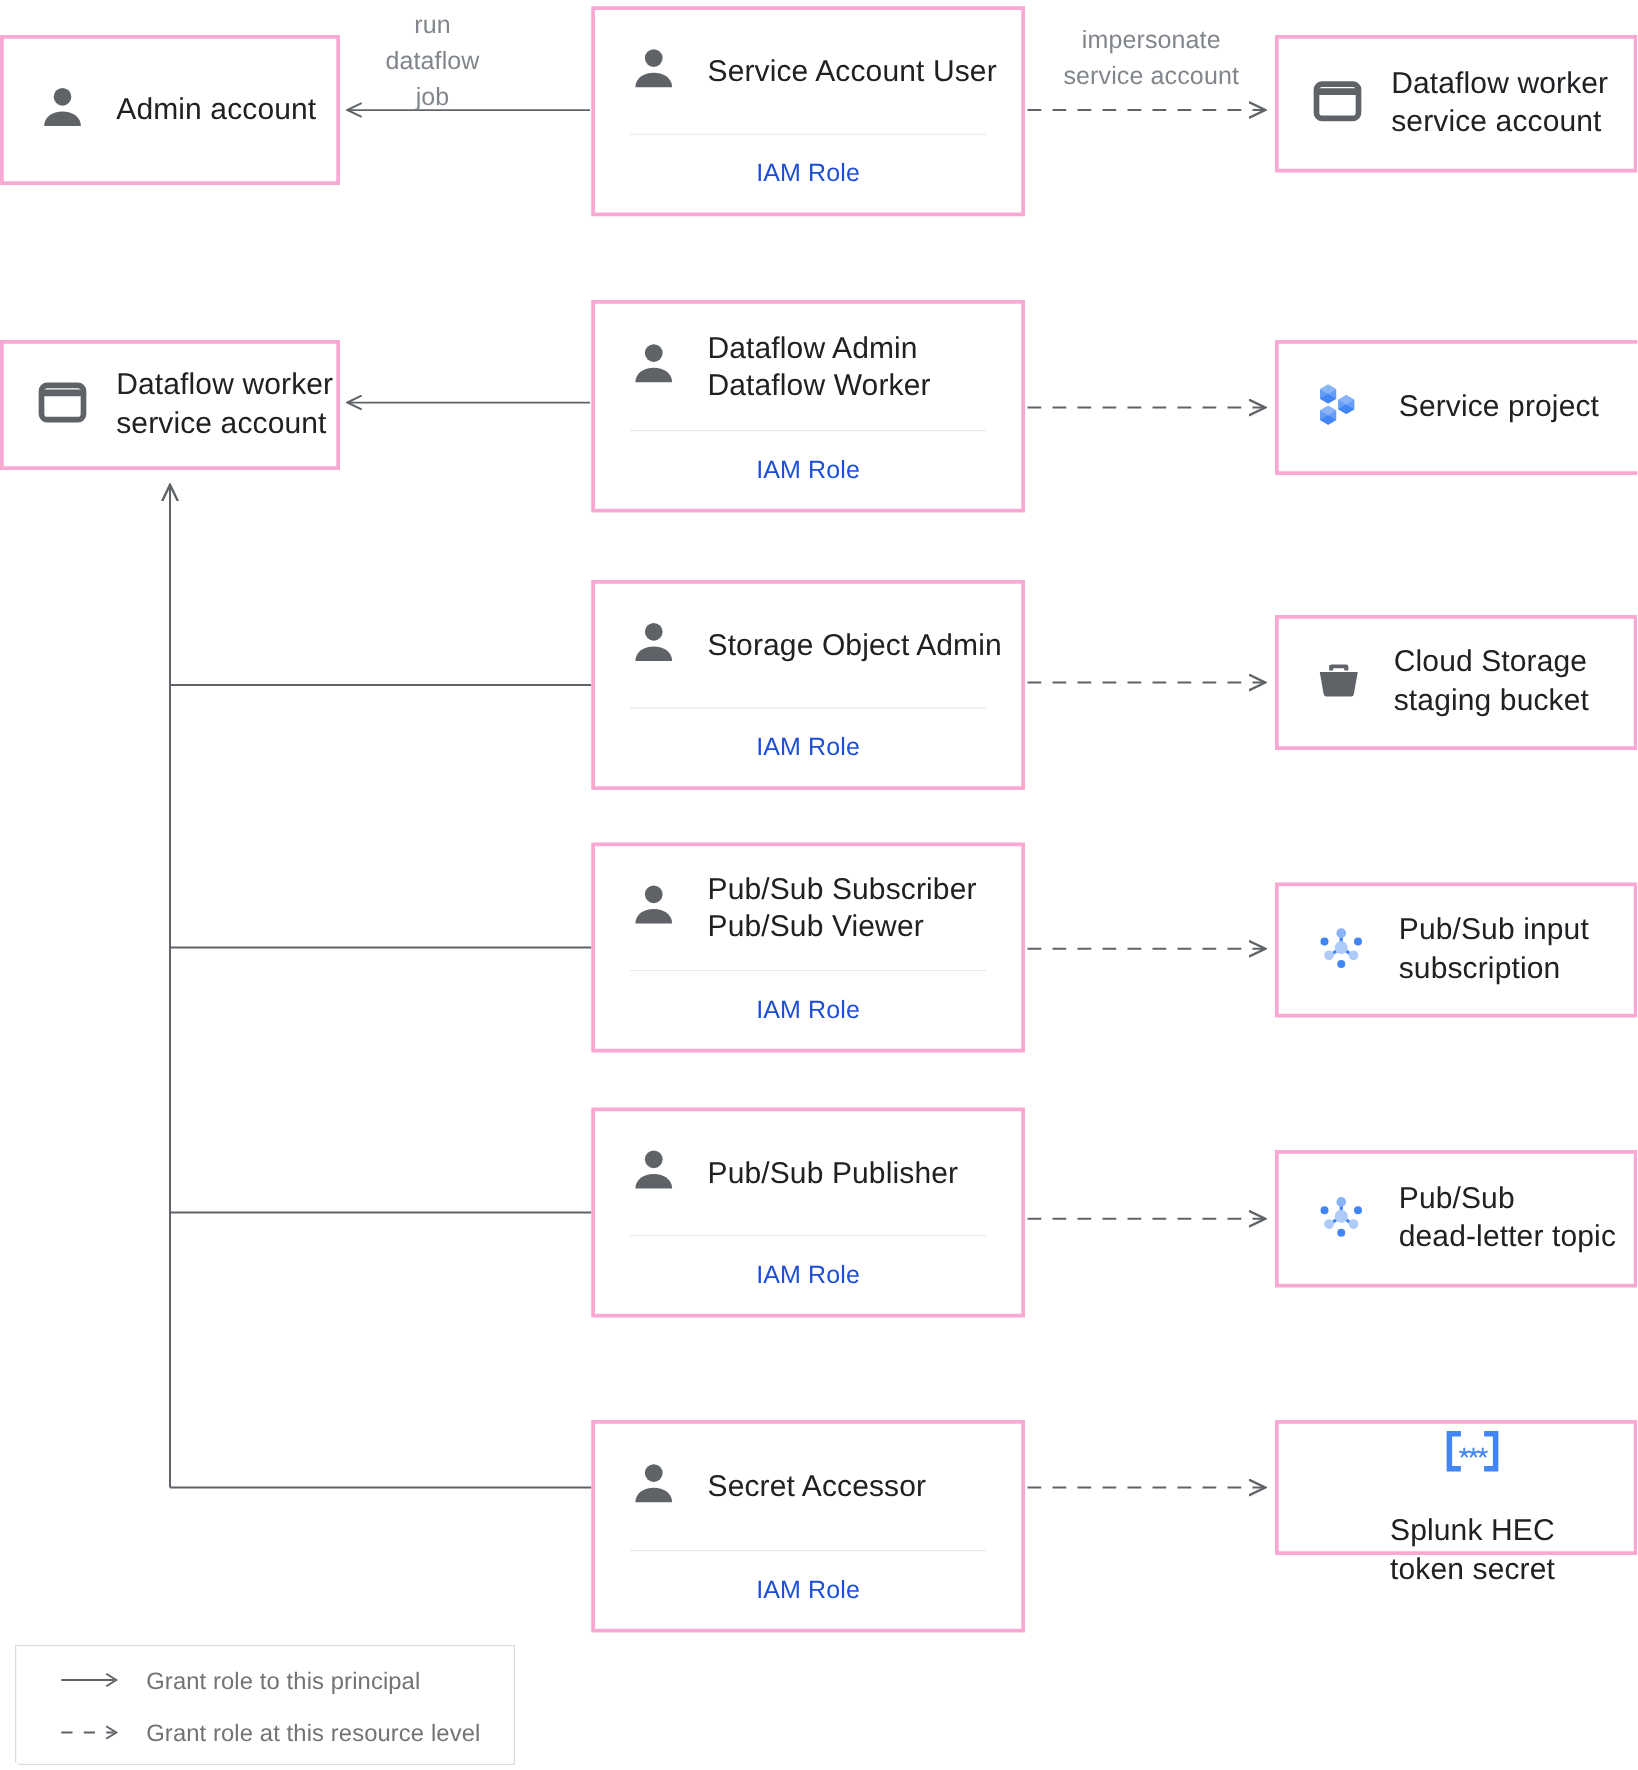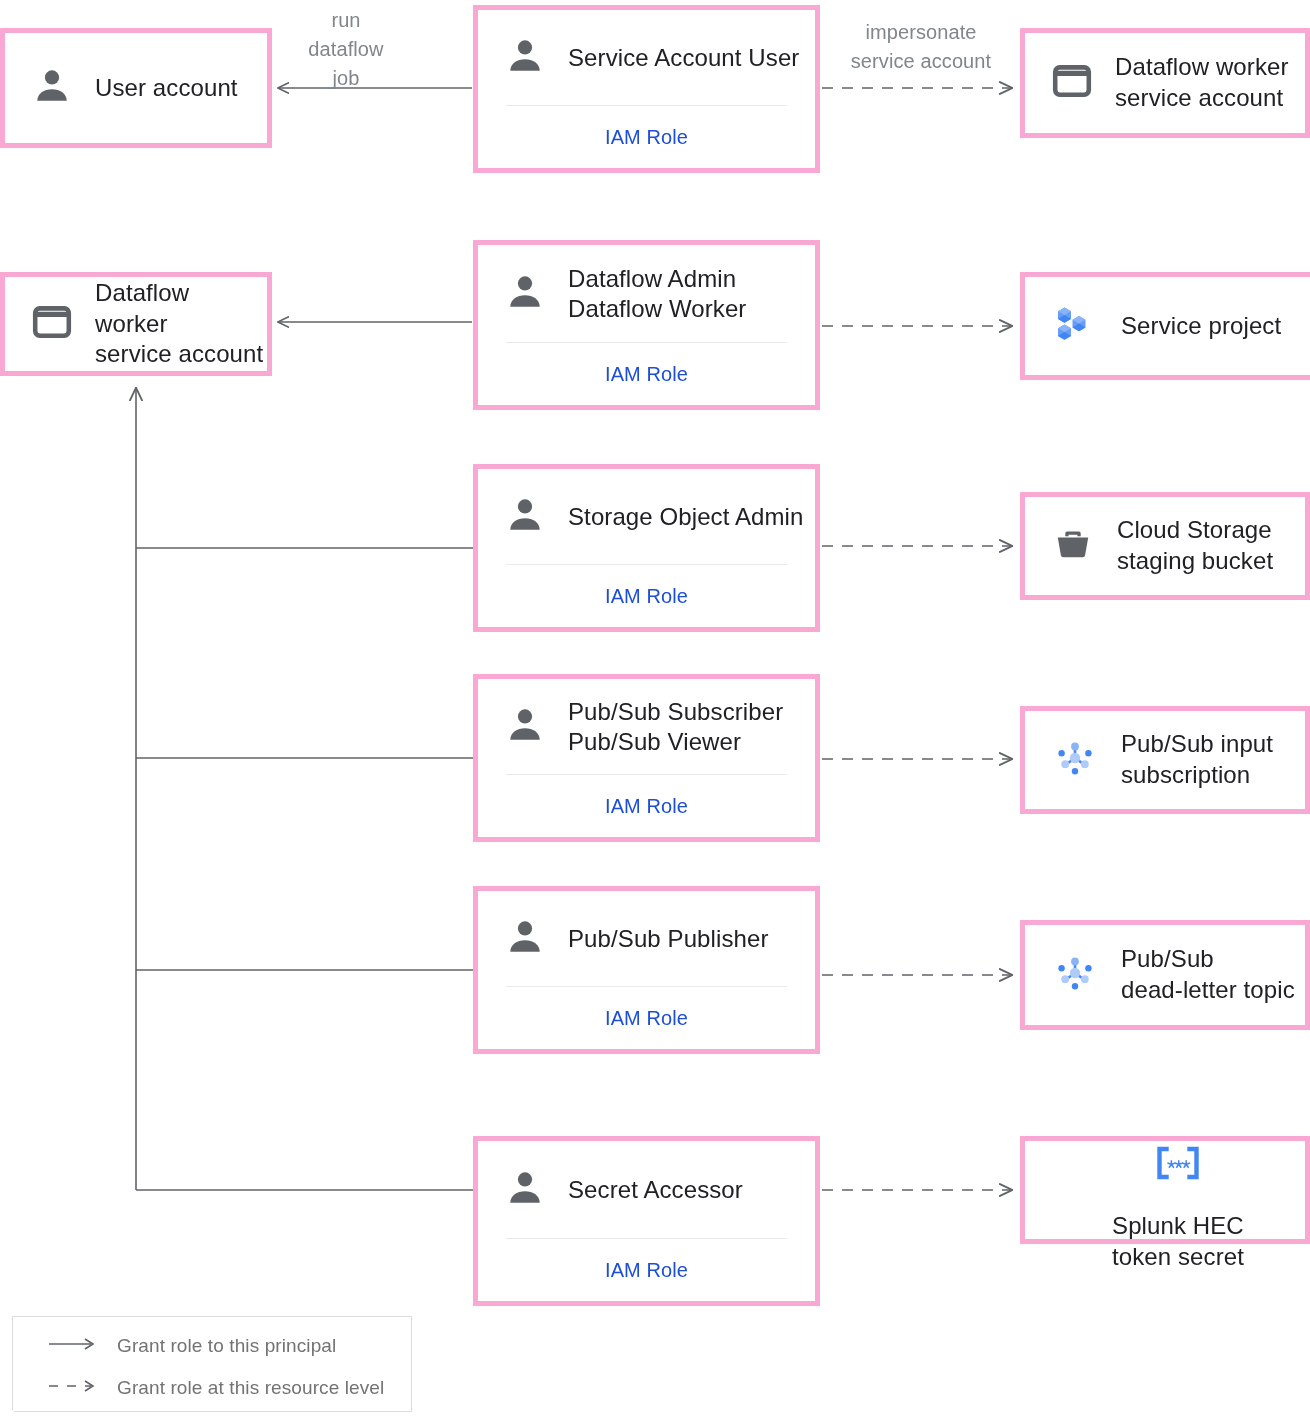--- a/index.html
+++ b/index.html
@@ -24,21 +24,21 @@
     left: 0; top: 0;
     width: 1310px;
     height: 1416px;
     pointer-events: none;
   }
 
   
   .box {
     position: absolute;
     background: #ffffff;
-    border: 5px solid #f9a8d4;
+    border: 3px solid #f9a8d4;
     box-sizing: border-box;
   }
 
   
   .entity {
     display: flex;
     align-items: center;
     gap: 22px;
     padding-left: 26px;
   }
@@ -177,21 +177,21 @@
   <div class="edgelabel" style="left:830px; top:18px; width:182px;">impersonate
 service account</div>
 
   <div class="box entity" style="left:0px; top:28px; width:272px; height:120px;">
     <span class="icon">
       <svg width="42" height="42" viewBox="0 0 24 24" xmlns="http://www.w3.org/2000/svg">
         <circle cx="12" cy="7.1" r="4.05" fill="#5f6368"></circle>
         <path d="M3.6 20.4c0-4.1 3.8-6.6 8.4-6.6s8.4 2.5 8.4 6.6z" fill="#5f6368"></path>
       </svg>
     </span>
-    <span class="label">User account</span>
+    <span class="label">Admin account</span>
   </div>
 
   <div class="box entity" style="left:0px; top:272px; width:272px; height:104px;">
     <span class="icon">
       <svg width="42" height="42" viewBox="0 0 24 24" xmlns="http://www.w3.org/2000/svg">
         <rect x="2.4" y="4.2" width="19.2" height="15.6" rx="2.6" fill="none" stroke="#5f6368" stroke-width="2.6"></rect>
         <path d="M3.7 7.6h16.6" stroke="#5f6368" stroke-width="3" stroke-linecap="round"></path>
       </svg>
     </span>
     <span class="label">Dataflow worker

